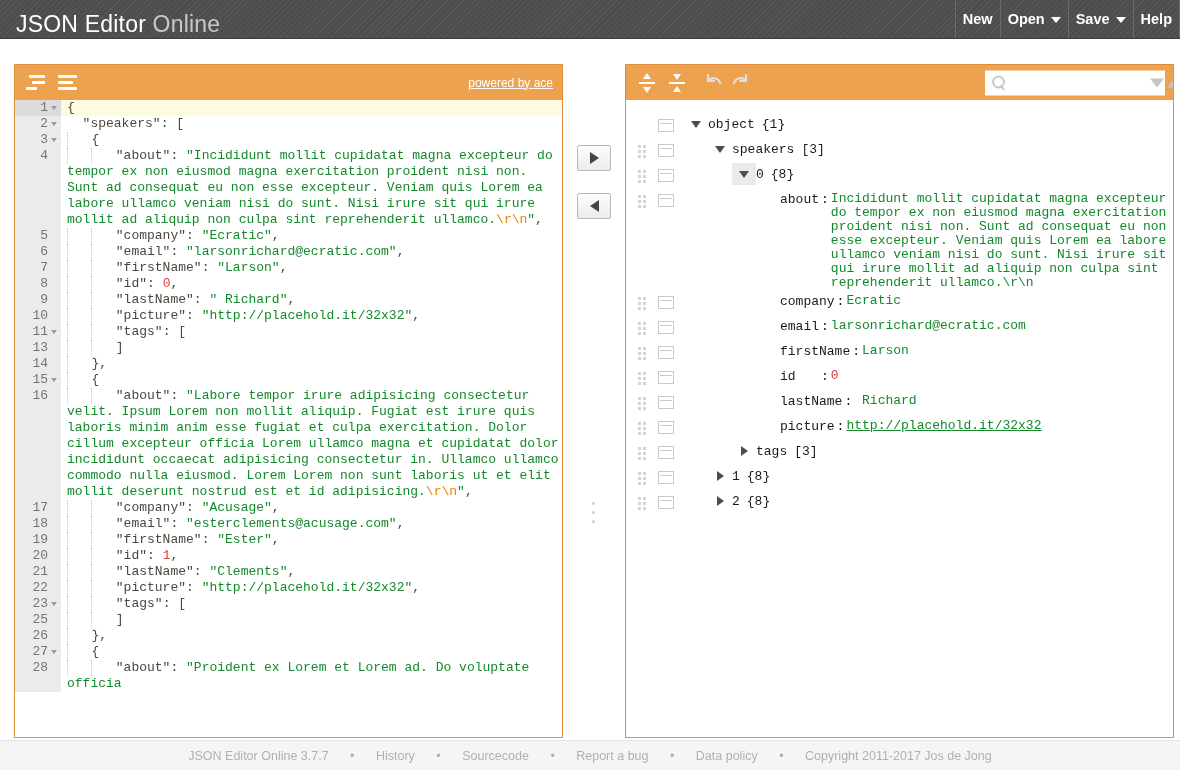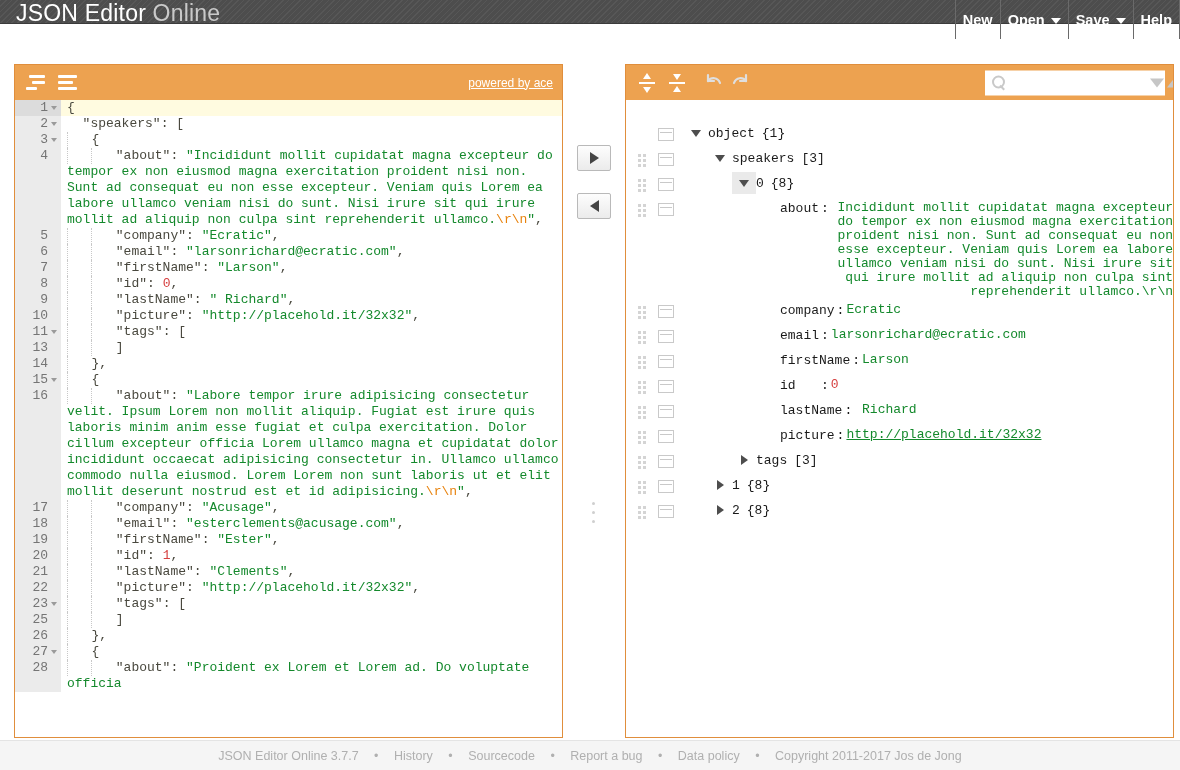--- a/index.html
+++ b/index.html
@@ -5,30 +5,30 @@
   * { box-sizing: border-box; margin: 0; padding: 0; }
   html, body {
     width: 1180px; height: 770px;
     background: #fff;
     font-family: "Liberation Sans", sans-serif;
     overflow: hidden;
   }
 
   
   .header {
-    position: absolute; left: 0; top: 0; width: 1180px; height: 24px;
+    position: absolute; left: 0; top: 0; width: 1180px; height: 39px;
     background-color: #4d4d4d;
     background-image: repeating-linear-gradient(
         135deg,
         rgba(255,255,255,0.055) 0px,
         rgba(255,255,255,0.055) 1px,
         rgba(0,0,0,0) 1px,
         rgba(0,0,0,0) 4px);
     border-bottom: 1px solid #3b3b3b;
-    display: flex; align-items: flex-start;
+    display: flex; align-items: flex-end;
   }
   .brand {
     margin-left: 16px;
     font-size: 23px;
     color: #ffffff;
     font-weight: 400;
     letter-spacing: .2px;
     white-space: nowrap;
   }
   .brand .light { color: #c9c9c9; }
@@ -232,24 +232,23 @@
     border-left: 7px solid transparent; border-right: 7px solid transparent;
     border-top: 9px solid #c6c6c6; cursor: pointer;
   }
   .nav-up {
     width: 0; height: 0;
     border-left: 7px solid transparent; border-right: 7px solid transparent;
     border-bottom: 9px solid #c6c6c6; cursor: pointer;
   }
   .tree-body {
     position: absolute; left: 0; top: 35px; right: 0; bottom: 0;
-    overflow: hidden; padding-top: 22px;
+    overflow: hidden; padding-top: 13px;
     font-family: "Liberation Mono", "DejaVu Sans Mono", monospace;
     font-size: 13px;
-    text-align: right;
   }
   .trow { display: flex; align-items: flex-start; min-height: 25px; }
   .drag {
     flex: 0 0 14px; width: 14px; height: 14px; margin-top: 6px; margin-left: 9px;
     display: grid; grid-template-columns: 3px 3px; grid-template-rows: 3px 3px 3px;
     gap: 2px; cursor: move; align-content: center; justify-content: center;
   }
   .drag span { width: 3px; height: 3px; background: #d4d4d4; }
   .drag.empty span { background: transparent; }
   .fieldbox {
@@ -288,21 +287,21 @@
     max-width: 352px; word-break: break-word; line-height: 14px;
   }
   .tval.num { color: #d64040; }
   .tval.link { text-decoration: underline; cursor: pointer; }
 
   
   .footer {
     position: absolute; left: 0; bottom: 0; width: 1180px; height: 30px;
     background: #f5f5f5; border-top: 1px solid #e4e4e4;
     display: flex; align-items: center; justify-content: center;
-    color: #b0b0b0; font-size: 12.5px; gap: 12px;
+    color: #b0b0b0; font-size: 12.5px; gap: 18px;
   }
   .footer span { white-space: pre; }
   .footer .lk { cursor: pointer; }
 </style>
 </head>
 <body>
 
 <div class="header">
   <div class="brand">
     <span>JSON Editor</span>

